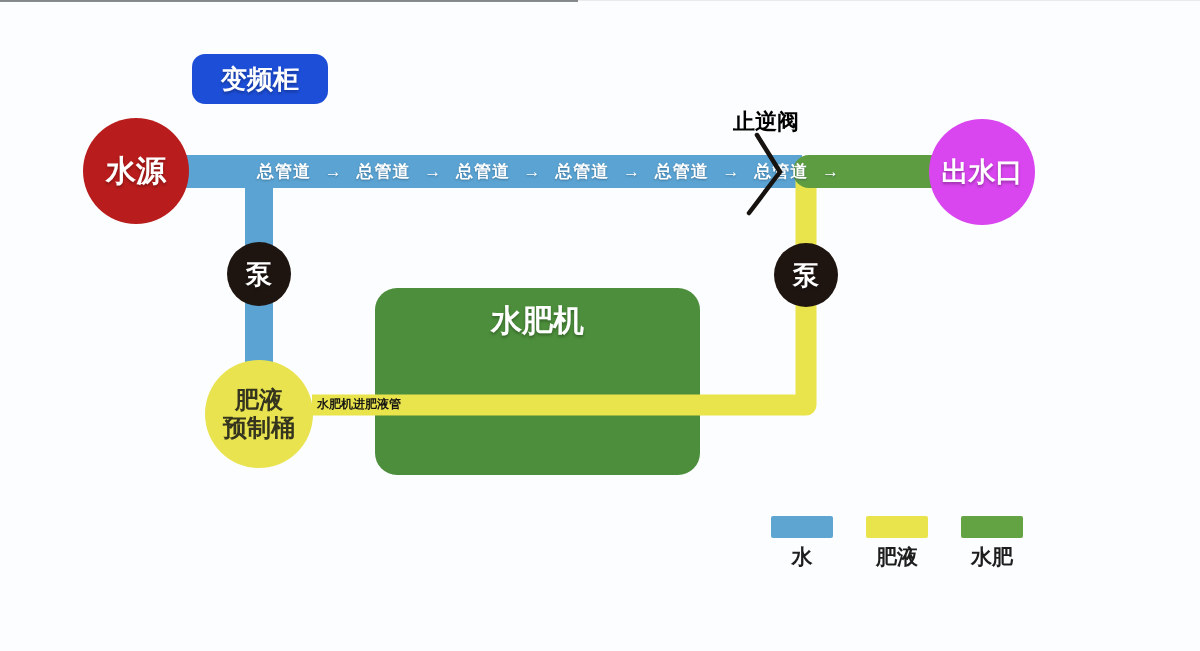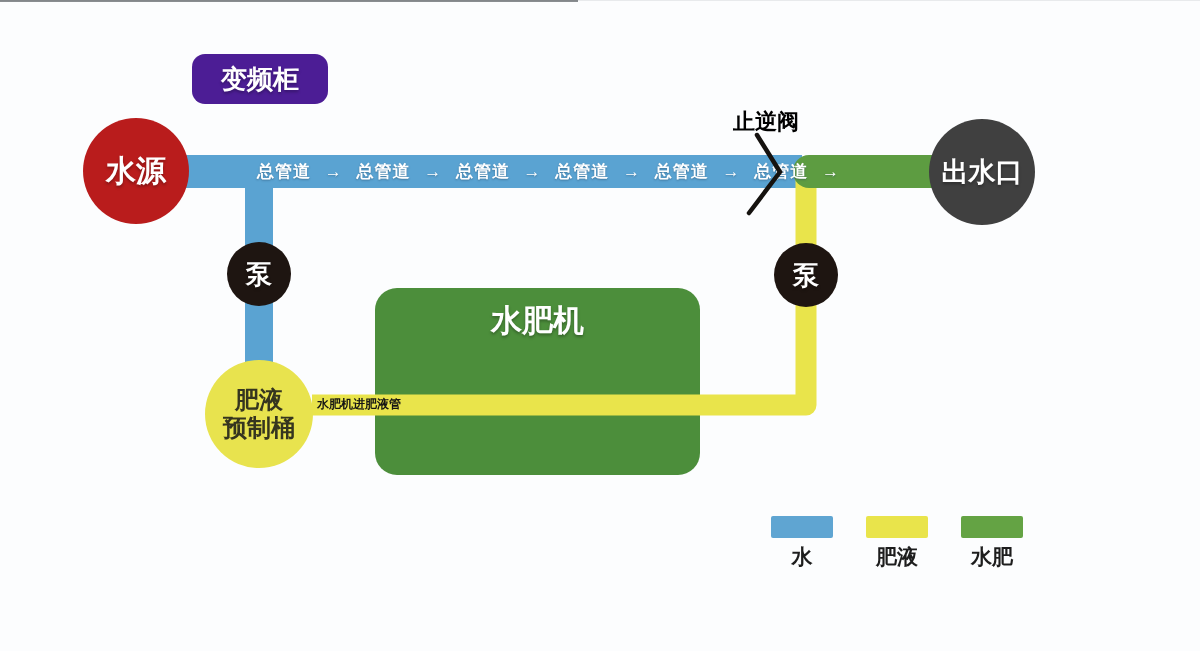--- a/index.html
+++ b/index.html
@@ -23,29 +23,29 @@
     border-radius: 50%;
     display: flex;
     align-items: center;
     justify-content: center;
     font-weight: bold;
     text-align: center;
   }
   .white-text { color: #ffffff; text-shadow: 0 2px 3px rgba(0,0,0,.30); }
 
   #water-source { left: 83px; top: 118px; width: 106px; height: 106px; background: #b91c1c; font-size: 30px; }
-  #outlet       { left: 929px; top: 119px; width: 106px; height: 106px; background: #404040; font-size: 27px; }
+  #outlet       { left: 929px; top: 119px; width: 106px; height: 106px; background: #d946ef; font-size: 27px; }
   #pump-left    { left: 227px; top: 242px; width: 64px; height: 64px; background: #1e1511; font-size: 26px; }
   #pump-right   { left: 774px; top: 243px; width: 64px; height: 64px; background: #1e1511; font-size: 26px; }
   #barrel       { left: 205px; top: 360px; width: 108px; height: 108px; background: #e8e34e;
                   color: #35351f; font-size: 24px; line-height: 1.18; flex-direction: column; }
 
   #cabinet {
     left: 192px; top: 54px; width: 136px; height: 50px;
-    background: #4c1d95; border-radius: 13px;
+    background: #1d4ed8; border-radius: 13px;
     display: flex; align-items: center; justify-content: center;
     font-size: 26px; font-weight: bold;
   }
 
   #machine-label {
     left: 375px; top: 300px; width: 325px;
     text-align: center; font-size: 31px; font-weight: bold;
   }
 
   .pipe-text {

